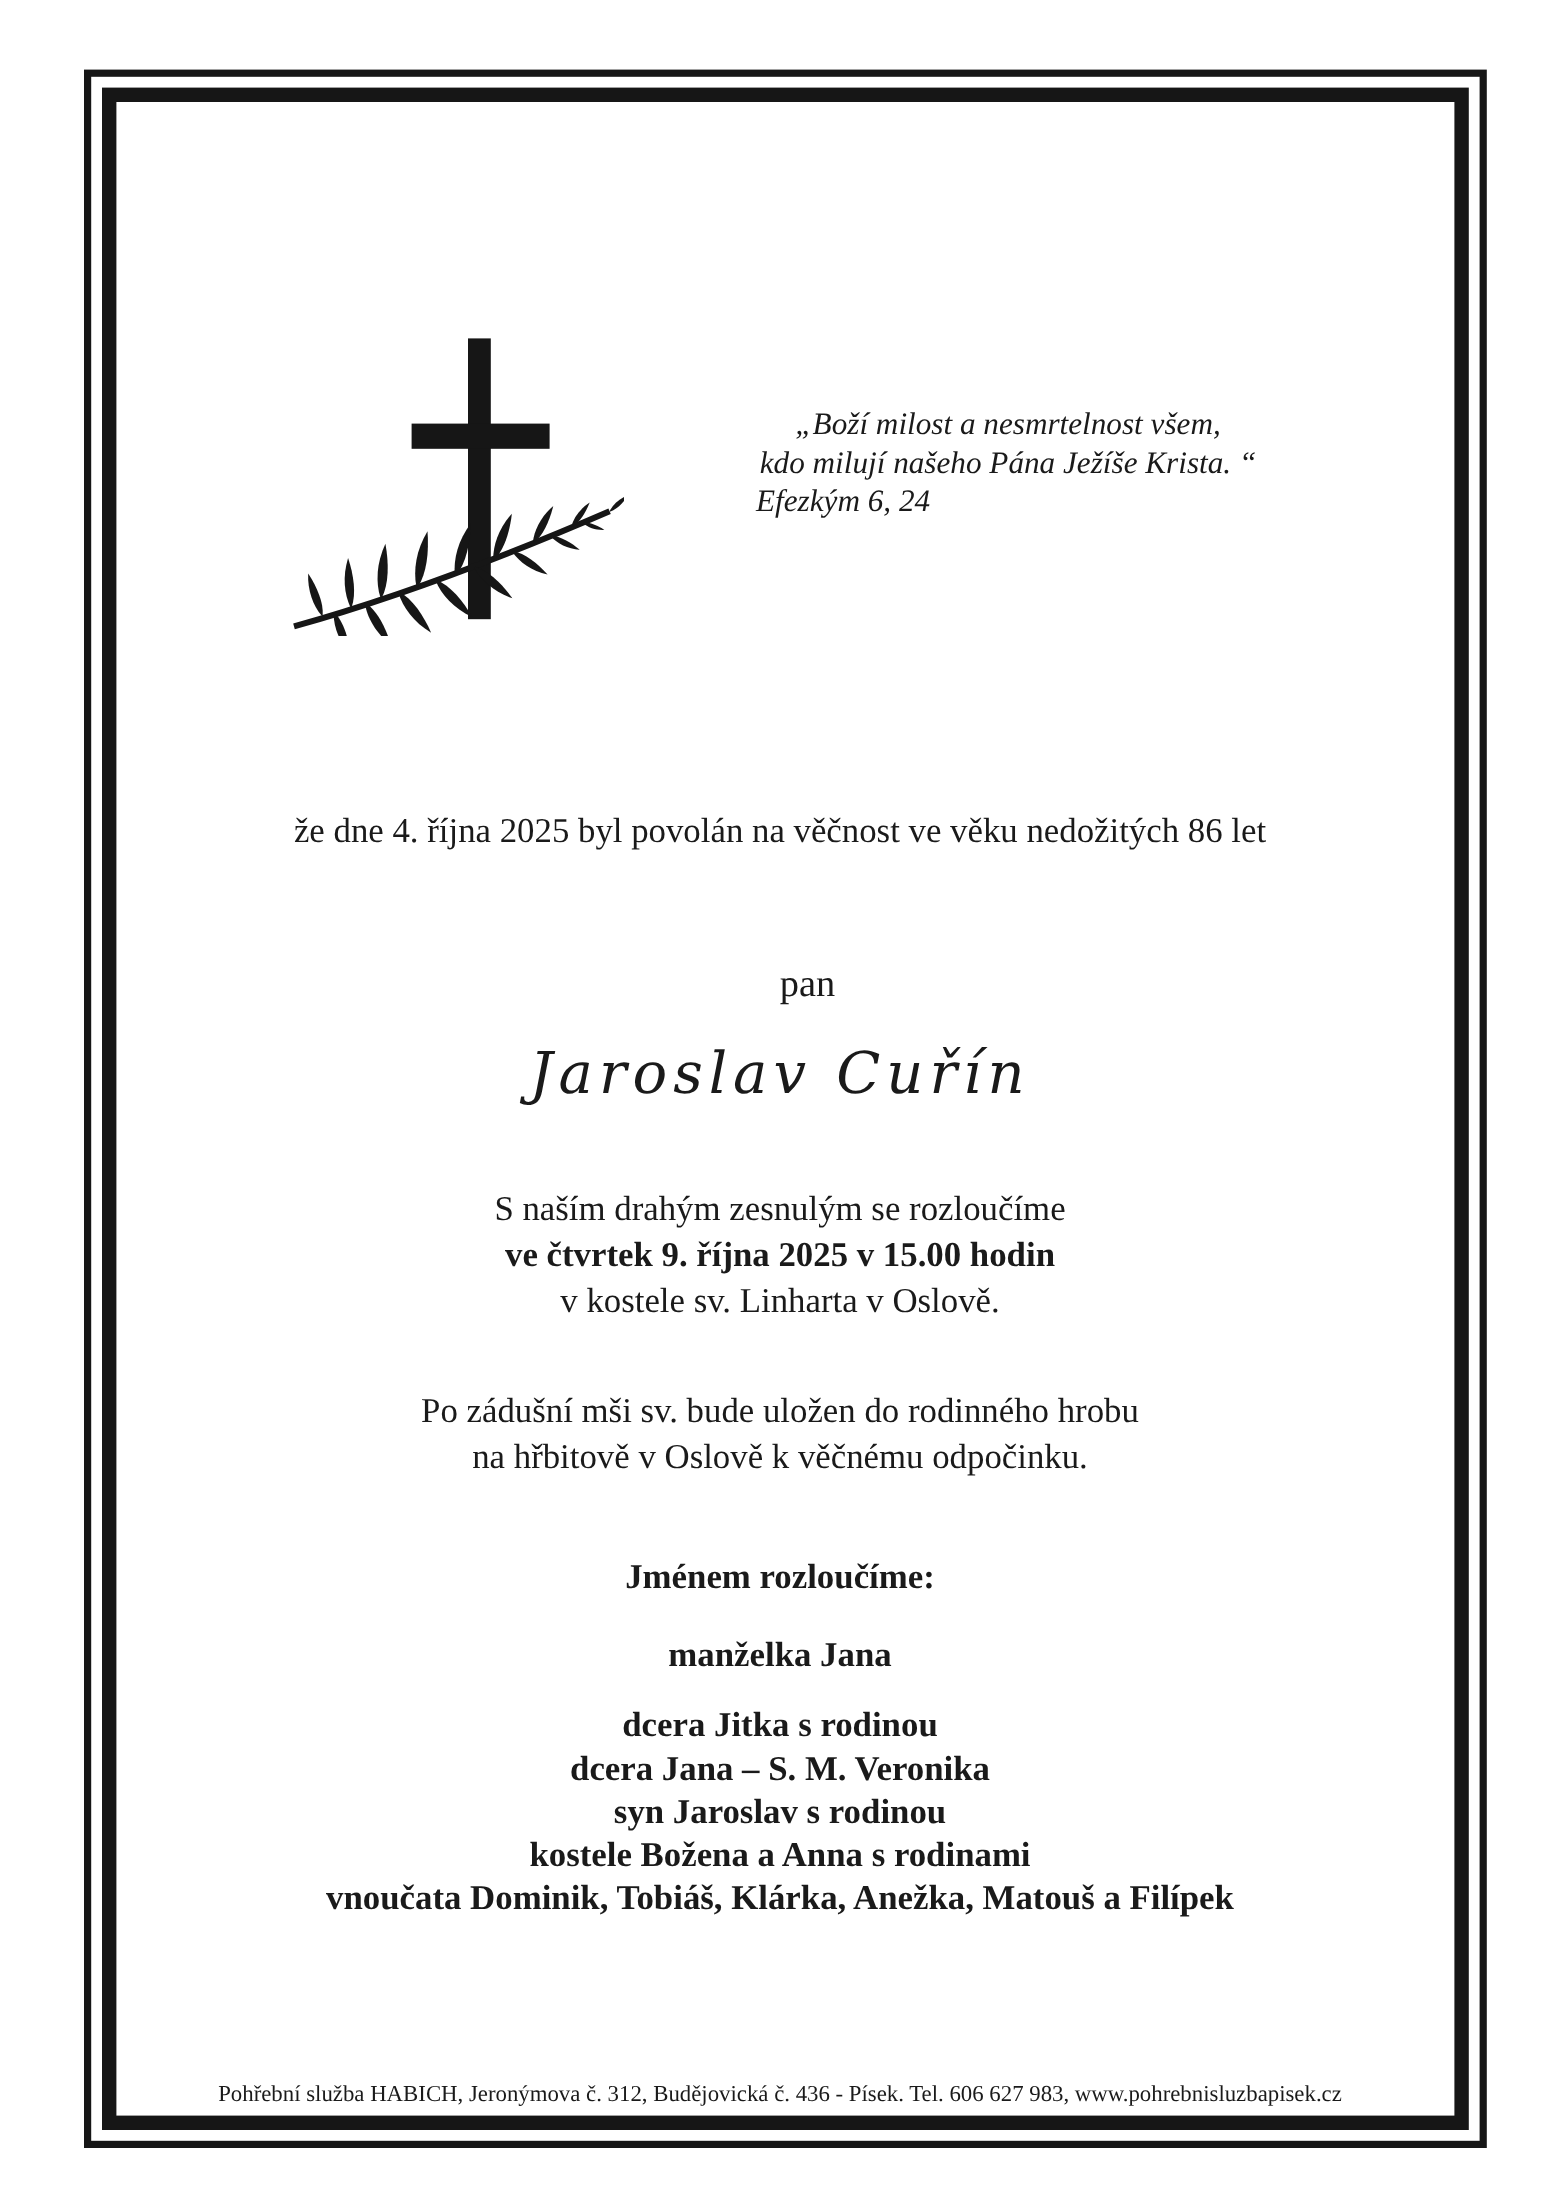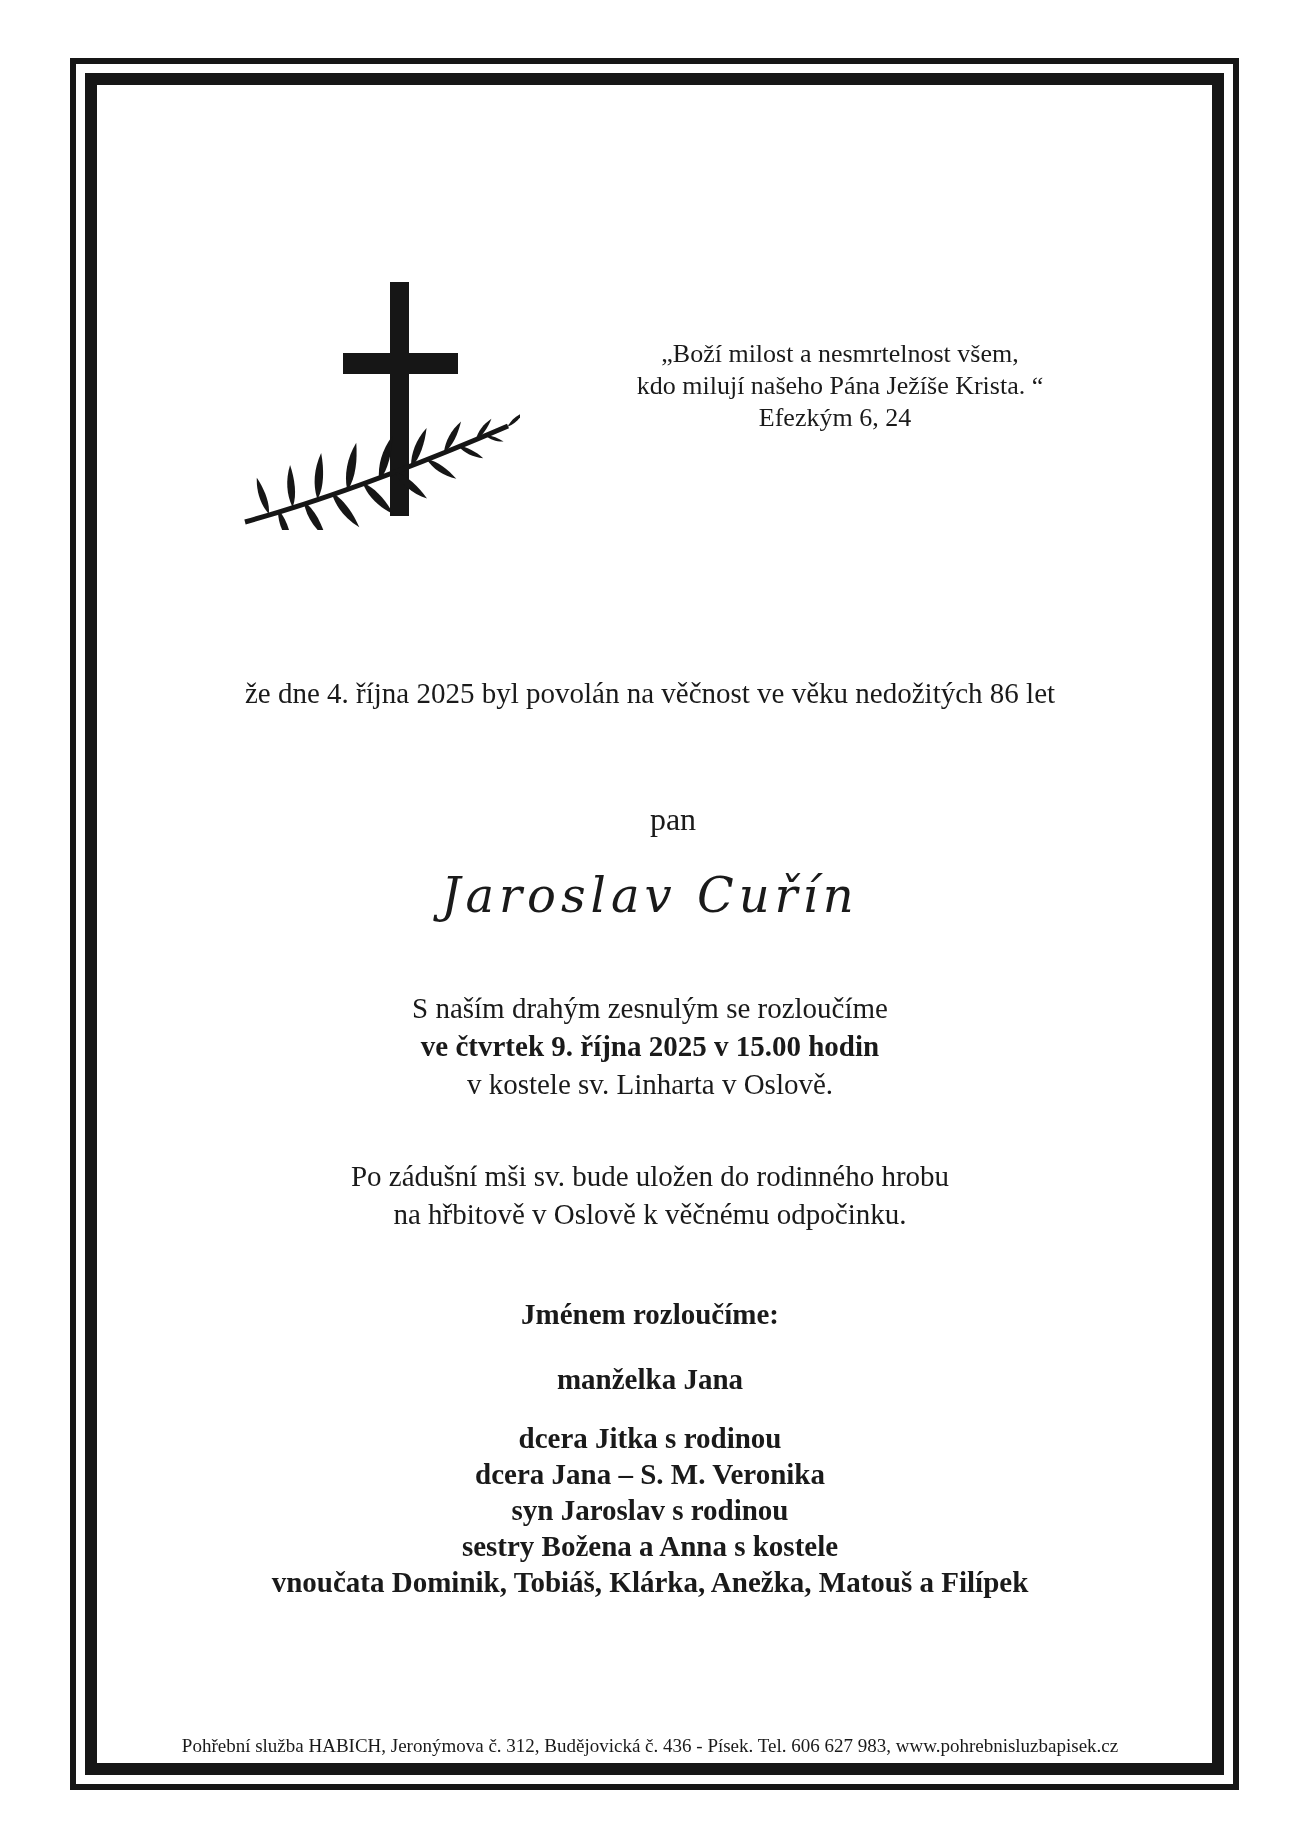--- a/index.html
+++ b/index.html
@@ -16,24 +16,24 @@
     border:6px solid #161616;box-sizing:border-box;
   }
   .frame-inner{
     position:absolute;left:9px;top:9px;right:9px;bottom:9px;
     border:12px solid #161616;
   }
   .abs{position:absolute;}
   .centered{left:0;width:1300px;text-align:center;}
   .quote-block{
     left:630px;top:338px;width:420px;
-    font-size:26px;line-height:32px;
+    font-style:italic;font-size:26px;line-height:32px;
     text-align:center;
   }
-  .quote-attribution{text-align:center;padding-right:10px;}
+  .quote-attribution{text-align:left;padding-right:10px;}
   .announcement{top:674px;font-size:29px;line-height:38px;}
   .title-prefix{top:800px;font-size:32px;line-height:38px;padding-left:23px;}
   .deceased-name{
     top:845px;
     font-family:"DejaVu Serif", serif;font-style:italic;
     font-size:48px;line-height:100px;letter-spacing:5px;
   }
   .farewell{top:989px;font-size:29px;line-height:38px;}
   .burial{top:1157px;font-size:29px;line-height:38px;}
   .bold{font-weight:bold;}
@@ -106,19 +106,19 @@
     <div>Po zádušní mši sv. bude uložen do rodinného hrobu</div>
     <div>na hřbitově v Oslově k věčnému odpočinku.</div>
   </div>
 
   <div class="abs centered mourners-heading">Jménem rozloučíme:</div>
   <div class="abs centered mourners-primary">manželka Jana</div>
   <div class="abs centered mourners-list">
     <div>dcera Jitka s rodinou</div>
     <div>dcera Jana – S. M. Veronika</div>
     <div>syn Jaroslav s rodinou</div>
-    <div>sestry Božena a Anna s kostele</div>
+    <div>kostele Božena a Anna s rodinami</div>
     <div>vnoučata Dominik, Tobiáš, Klárka, Anežka, Matouš a Filípek</div>
   </div>
 
   <div class="abs centered footer-line">Pohřební služba HABICH, Jeronýmova č. 312, Budějovická č. 436 - Písek. Tel. 606 627 983, www.pohrebnisluzbapisek.cz</div>
 
 </div>
 
 </body></html>

